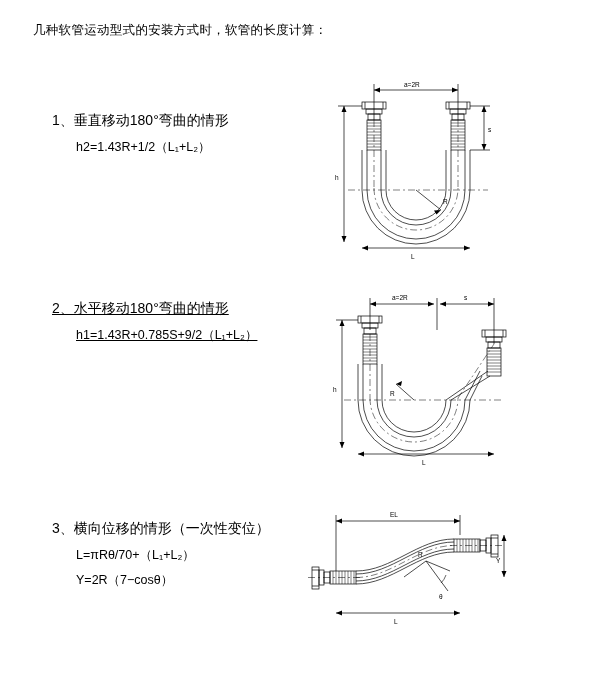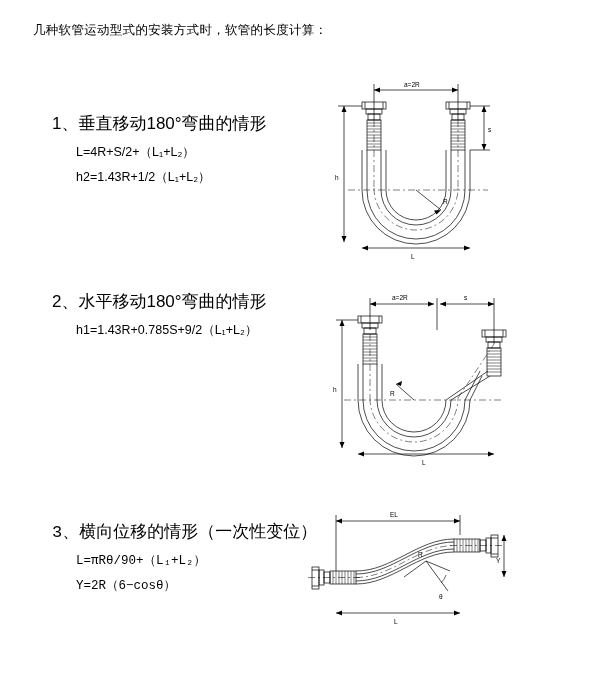--- a/index.html
+++ b/index.html
@@ -25,52 +25,51 @@
     left: 33px;
     top: 22px;
     font-size: 12.5px;
     letter-spacing: 0.3px;
     white-space: nowrap;
   }
   .section {
     position: absolute;
   }
   .sec-title {
-    font-size: 17px;
+    font-size: 14px;
     white-space: nowrap;
     margin-bottom: 9px;
   }
   .formula {
     font-size: 12.5px;
     white-space: nowrap;
     margin-left: 24px;
     margin-bottom: 8px;
   }
   .fig {
     position: absolute;
   }
   .fig svg { display: block; }
   
   #sec1 { left: 52px; top: 112px; }
-  #sec2 { left: 52px; top: 290px; }
-  #sec3 { left: 52px; top: 520px; font-family: Liberation Mono, monospace; }
+  #sec2 { left: 52px; top: 300px; text-decoration: underline; }
+  #sec3 { left: 52px; top: 520px; }
   #fig1 { left: 318px; top: 70px; }
   #fig2 { left: 318px; top: 288px; }
   #fig3 { left: 300px; top: 505px; }
 </style>
 </head>
 <body>
 
 <div class="page">
 
   <div class="heading">几种软管运动型式的安装方式时，软管的长度计算：</div>
 
   <div class="section" id="sec1">
     <div class="sec-title">1、垂直移动180°弯曲的情形</div>
-    <div class="formula">L=4R+S/2+（L₁+L₂）</div>
     <div class="formula">h2=1.43R+1/2（L₁+L₂）</div>
   </div>
 
   <div class="fig" id="fig1">
     <svg width="180" height="200" viewBox="0 0 180 200">
       <g stroke="#000" fill="none" stroke-width="0.7">
 
         <line x1="56" y1="20" x2="140" y2="20"></line>
         <path d="M56 20 l6 -2.5 v5 z" fill="#000" stroke="none"></path>
         <path d="M140 20 l-6 -2.5 v5 z" fill="#000" stroke="none"></path>
@@ -237,22 +236,22 @@
         <text x="146" y="12">s</text>
         <text x="72" y="108">R</text>
         <text x="104" y="177">L</text>
         <text x="15" y="104">h</text>
       </g>
     </svg>
   </div>
 
   <div class="section" id="sec3">
     <div class="sec-title">3、横向位移的情形（一次性变位）</div>
-    <div class="formula">L=πRθ/90+（L₁+L₂）</div>
-    <div class="formula">Y=2R（6−cosθ）</div>
+    <div class="formula">L=πRθ/70+（L₁+L₂）</div>
+    <div class="formula">Y=2R（7−cosθ）</div>
   </div>
 
   <div class="fig" id="fig3">
     <svg width="210" height="130" viewBox="0 0 210 130">
       <g stroke="#000" fill="none" stroke-width="0.7">
 
         <line x1="36" y1="16" x2="160" y2="16"></line>
         <path d="M36 16 l6 -2.5 v5 z" fill="#000" stroke="none"></path>
         <path d="M160 16 l-6 -2.5 v5 z" fill="#000" stroke="none"></path>
         <line x1="36" y1="10" x2="36" y2="66"></line>

